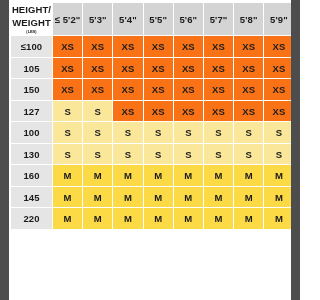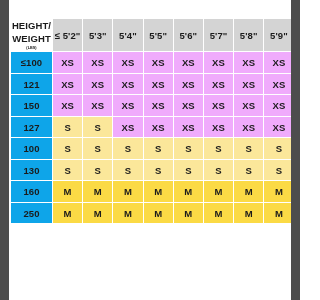--- a/index.html
+++ b/index.html
@@ -44,21 +44,21 @@
     background: #ffffff;
     box-sizing: border-box;
     padding: 2px 0 0 0;
   }
 
   table.size-table {
     border-collapse: separate;
     border-spacing: 1.5px;
     table-layout: fixed;
     width: 275px;
-    margin: 16px 0 0 1px;
+    margin: 0 0 0 1px;
   }
 
   table.size-table th,
   table.size-table td {
     padding: 0;
     margin: 0;
     text-align: center;
     vertical-align: middle;
     height: 20.5px;
     font-size: 9.5px;
@@ -92,33 +92,33 @@
   th.col-head {
     background: #d4d4d4;
     color: #181818;
     font-size: 9px;
     font-weight: bold;
     height: 21px;
   }
 
   
   th.row-head {
-    background: #0ea5e9;
+    background: #e5e5e5;
     color: #181818;
     font-size: 9.5px;
     font-weight: bold;
   }
 
   
   td.cell {
     color: #1c1c1c;
     font-size: 9.5px;
     font-weight: bold;
   }
-  td.cell.sz-XS { background: #f0abfc; }
+  td.cell.sz-XS { background: #f97316; }
   td.cell.sz-S  { background: #fbe79a; }
   td.cell.sz-M  { background: #fbda45; }
   td.cell.sz-L  { background: #f6c812; }
 </style>
 </head>
 <body>
 
 <div id="viewport">
 
   <div class="edge-strip left"></div>
@@ -159,21 +159,21 @@
             <td class="cell sz-XS">XS</td>
             <td class="cell sz-XS">XS</td>
             <td class="cell sz-XS">XS</td>
             <td class="cell sz-XS">XS</td>
             <td class="cell sz-XS">XS</td>
             <td class="cell sz-XS">XS</td>
             <td class="cell sz-XS">XS</td>
             <td class="cell sz-XS">XS</td>
           </tr>
           <tr>
-            <th class="row-head">121</th>
+            <th class="row-head">105</th>
             <td class="cell sz-XS">XS</td>
             <td class="cell sz-XS">XS</td>
             <td class="cell sz-XS">XS</td>
             <td class="cell sz-XS">XS</td>
             <td class="cell sz-XS">XS</td>
             <td class="cell sz-XS">XS</td>
             <td class="cell sz-XS">XS</td>
             <td class="cell sz-XS">XS</td>
           </tr>
           <tr>
@@ -225,21 +225,32 @@
             <td class="cell sz-M">M</td>
             <td class="cell sz-M">M</td>
             <td class="cell sz-M">M</td>
             <td class="cell sz-M">M</td>
             <td class="cell sz-M">M</td>
             <td class="cell sz-M">M</td>
             <td class="cell sz-M">M</td>
             <td class="cell sz-M">M</td>
           </tr>
           <tr>
-            <th class="row-head">250</th>
+            <th class="row-head">145</th>
+            <td class="cell sz-M">M</td>
+            <td class="cell sz-M">M</td>
+            <td class="cell sz-M">M</td>
+            <td class="cell sz-M">M</td>
+            <td class="cell sz-M">M</td>
+            <td class="cell sz-M">M</td>
+            <td class="cell sz-M">M</td>
+            <td class="cell sz-M">M</td>
+          </tr>
+          <tr>
+            <th class="row-head">220</th>
             <td class="cell sz-M">M</td>
             <td class="cell sz-M">M</td>
             <td class="cell sz-M">M</td>
             <td class="cell sz-M">M</td>
             <td class="cell sz-M">M</td>
             <td class="cell sz-M">M</td>
             <td class="cell sz-M">M</td>
             <td class="cell sz-M">M</td>
           </tr>
         </tbody>

